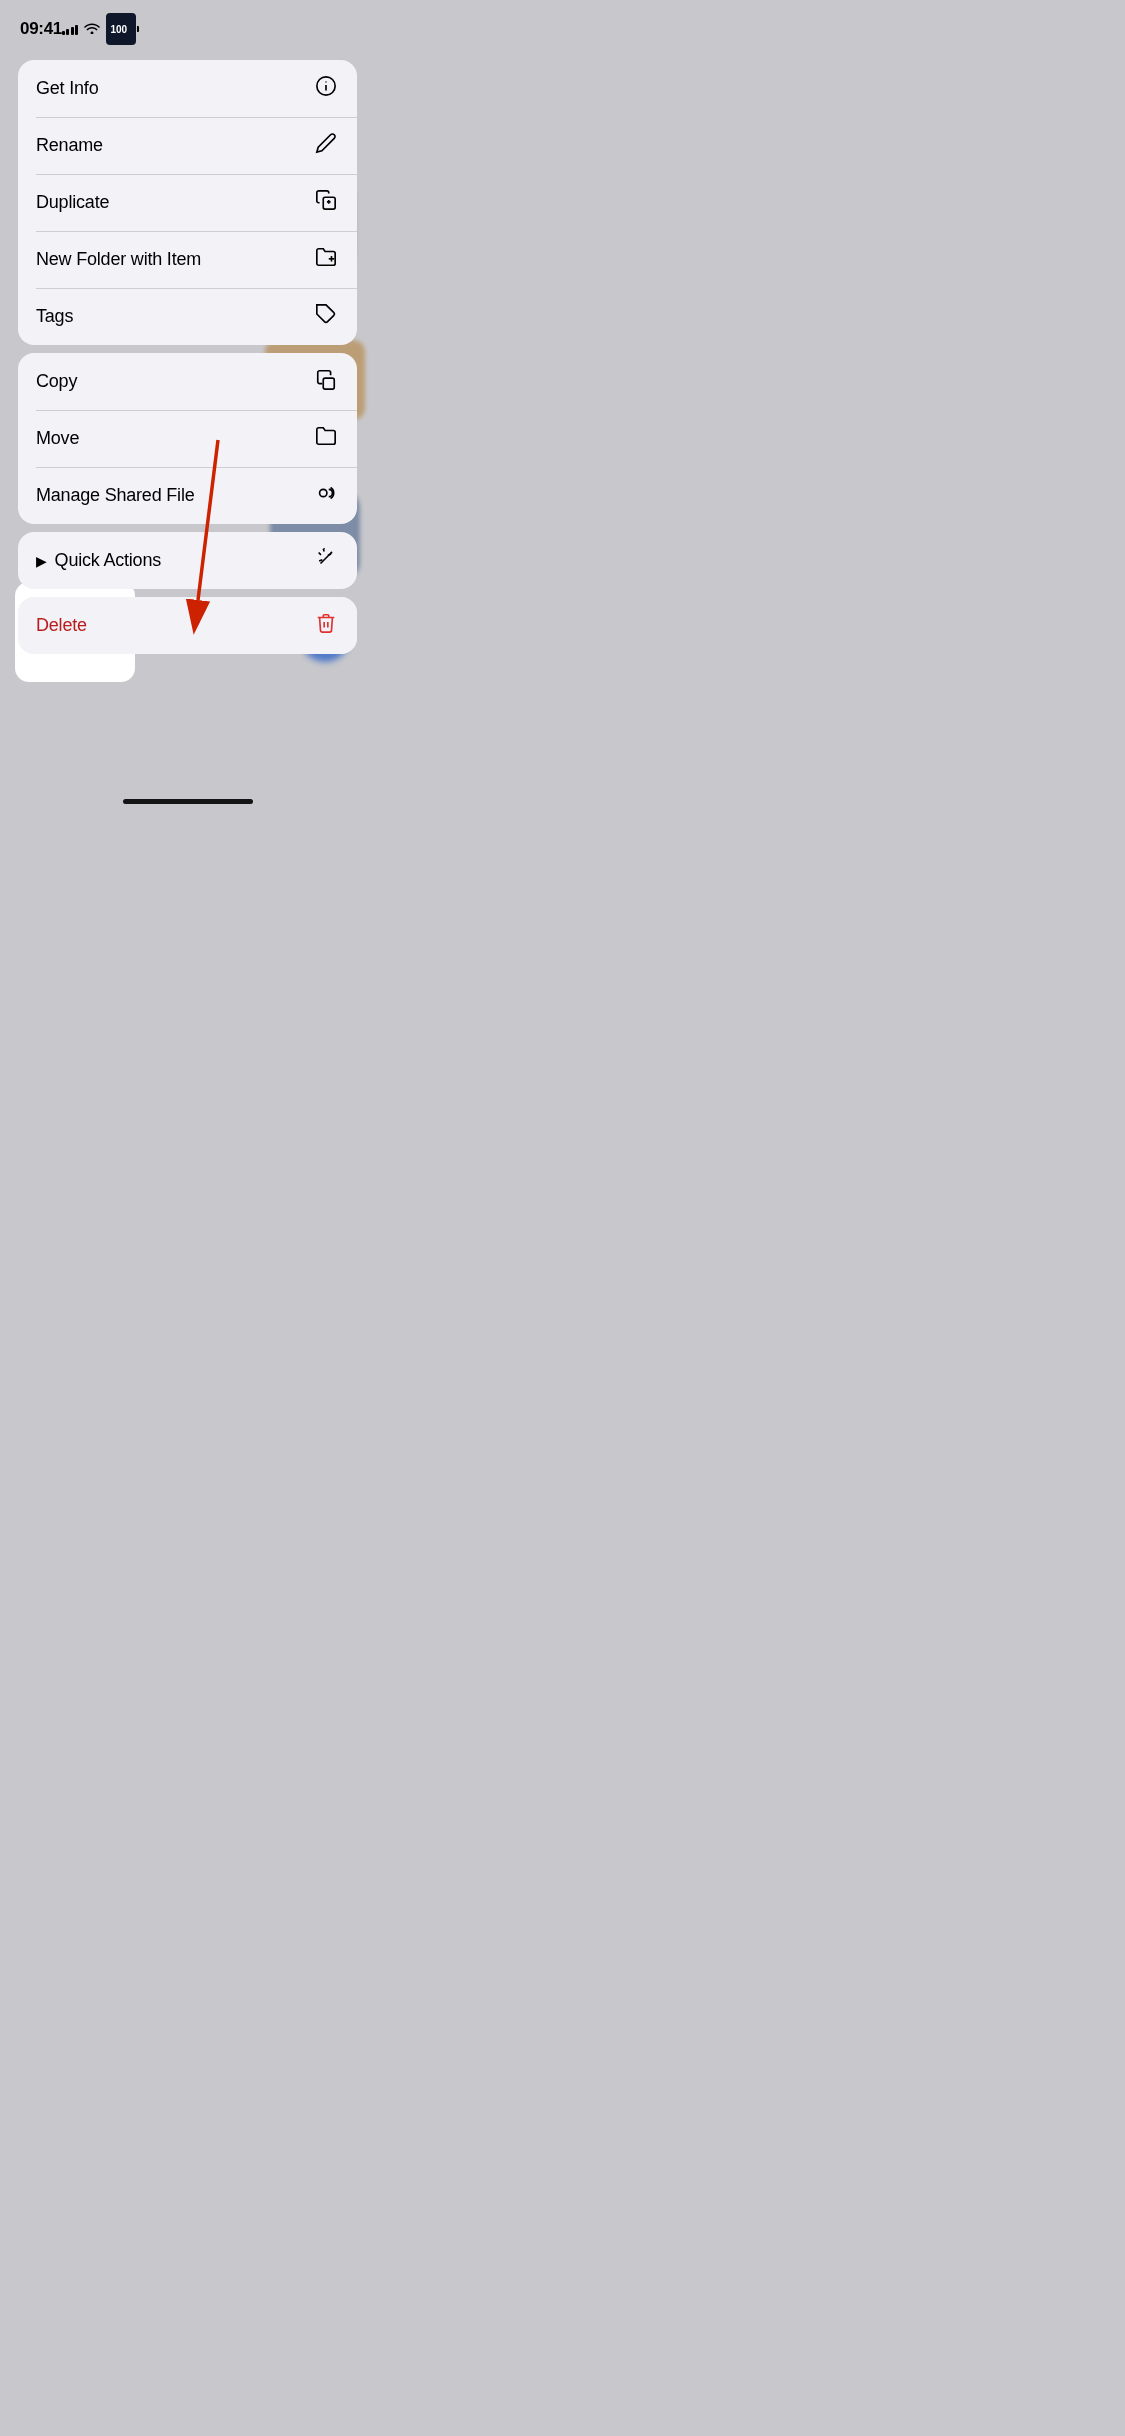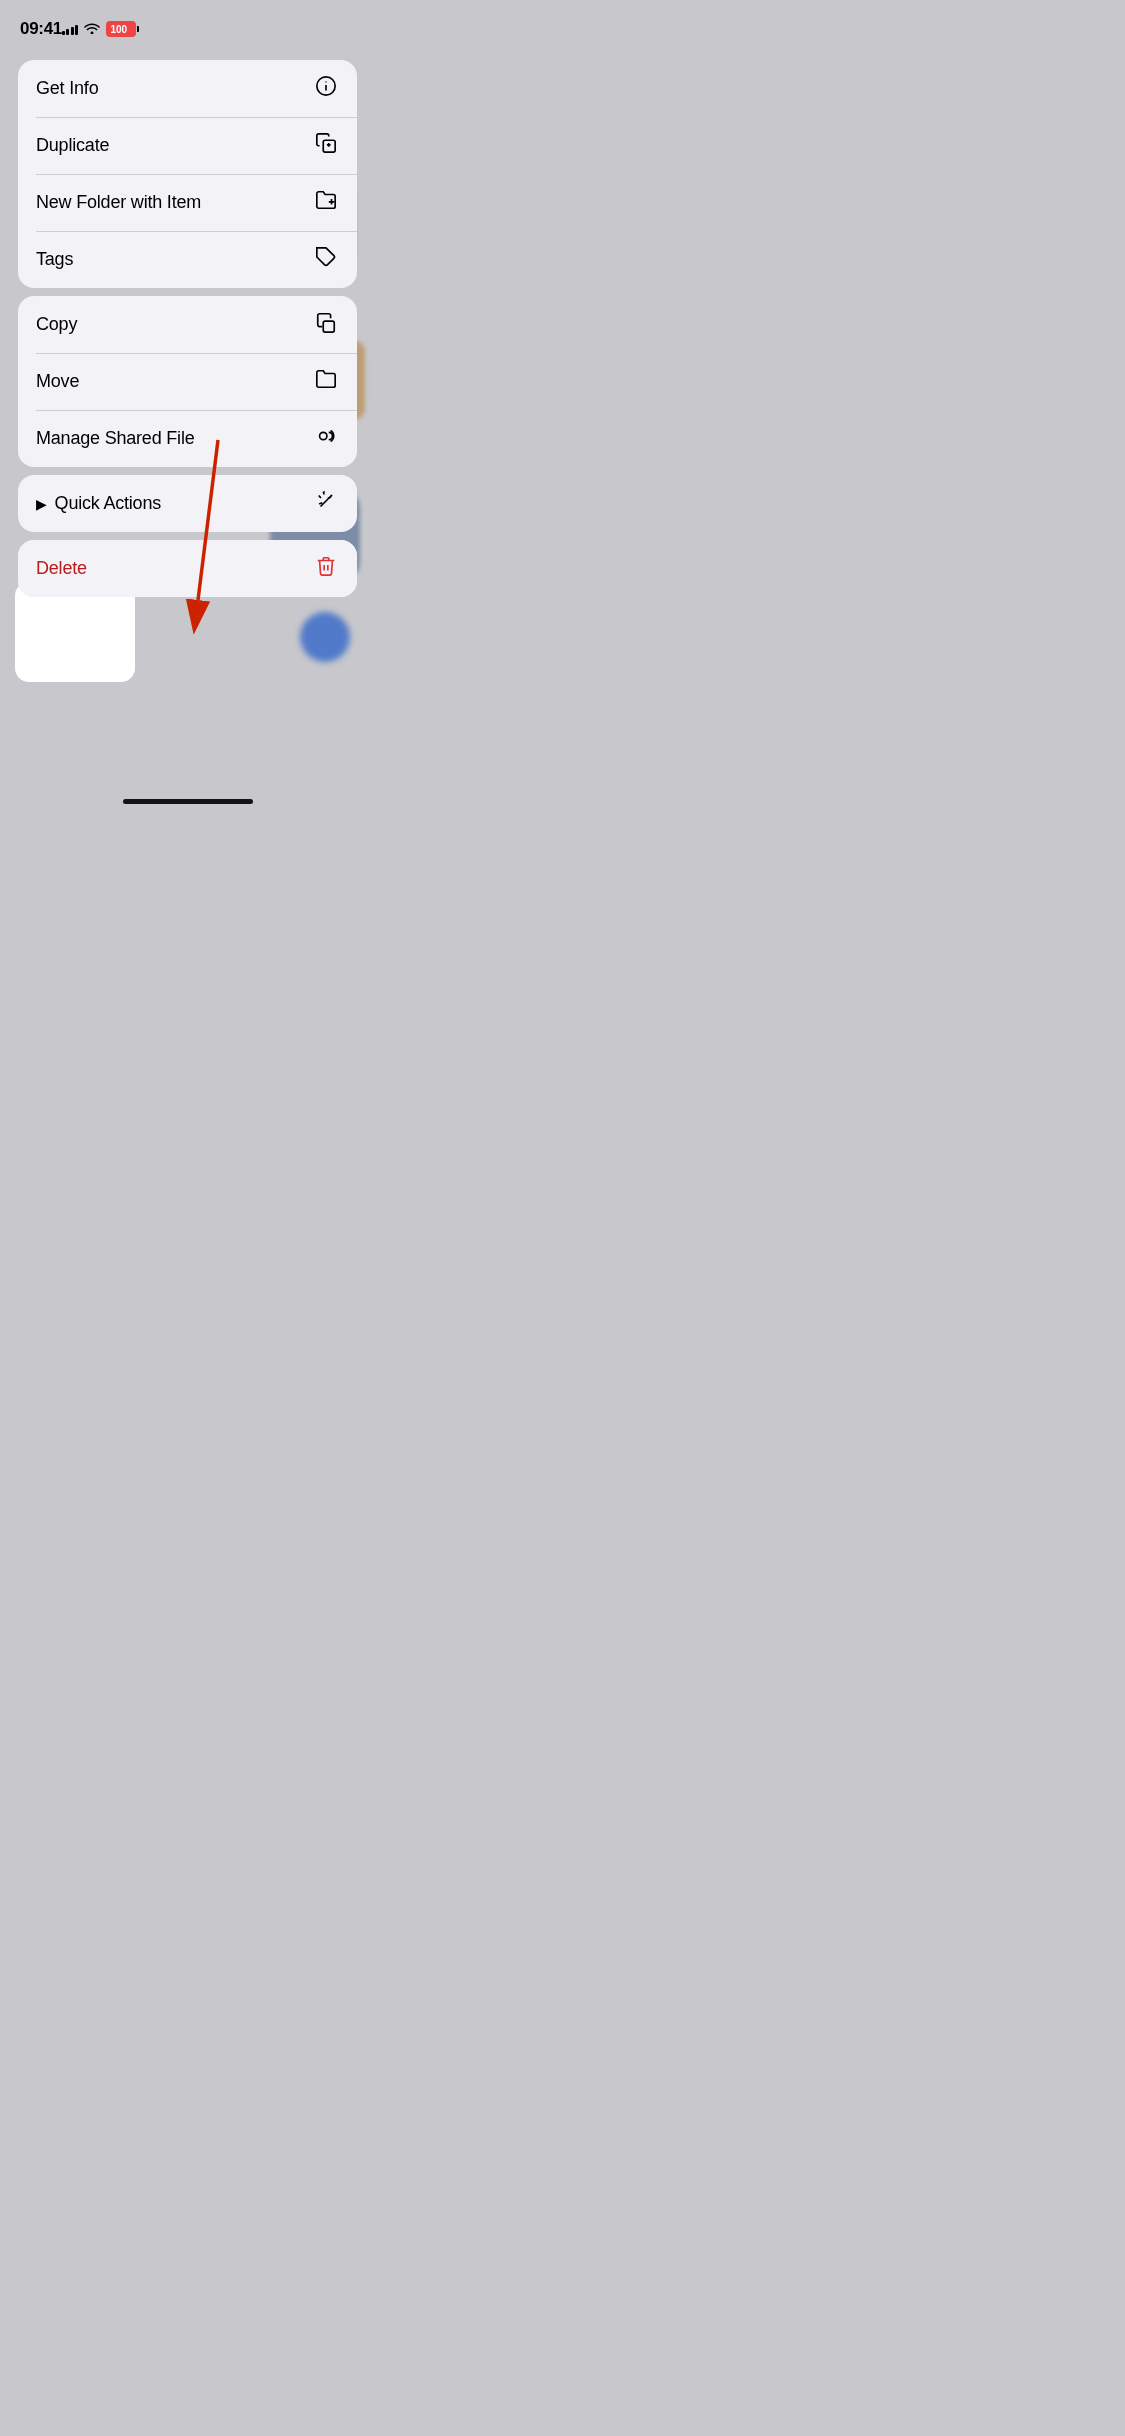--- a/index.html
+++ b/index.html
@@ -112,24 +112,24 @@
     }
 
     .wifi-icon {
       font-size: 13px;
       color: #000;
     }
 
     .battery-container {
       display: flex;
       align-items: center;
-      background: #ef4444;
+      background: #0f172a;
       border-radius: 4px;
       padding: 1px 4px;
-      height: 16px;
+      height: 32px;
       min-width: 30px;
       position: relative;
     }
 
     .battery-text {
       font-size: 10px;
       font-weight: 700;
       color: #fff;
     }
 
@@ -259,20 +259,28 @@
       <span class="menu-item-text">Get Info</span>
       <span class="menu-item-icon">
         <svg viewBox="0 0 24 24" fill="none" stroke="currentColor" stroke-width="1.8">
           <circle cx="12" cy="12" r="10"></circle>
           <line x1="12" y1="11" x2="12" y2="17"></line>
           <circle cx="12" cy="7.5" r="0.8" fill="currentColor" stroke="none"></circle>
         </svg>
       </span>
     </button>
 
+    <button class="menu-item">
+      <span class="menu-item-text">Rename</span>
+      <span class="menu-item-icon">
+        <svg viewBox="0 0 24 24" fill="none" stroke="currentColor" stroke-width="1.8">
+          <path d="M17 3a2.828 2.828 0 1 1 4 4L7.5 20.5 2 22l1.5-5.5L17 3z"></path>
+        </svg>
+      </span>
+    </button>
 
 
     <button class="menu-item">
       <span class="menu-item-text">Duplicate</span>
       <span class="menu-item-icon">
         <svg viewBox="0 0 24 24" fill="none" stroke="currentColor" stroke-width="1.8">
           <rect x="9" y="9" width="13" height="13" rx="2"></rect>
           <path d="M5 15H4a2 2 0 0 1-2-2V4a2 2 0 0 1 2-2h9a2 2 0 0 1 2 2v1"></path>
           <line x1="15" y1="12" x2="15" y2="16"></line>
           <line x1="13" y1="14" x2="17" y2="14"></line>

